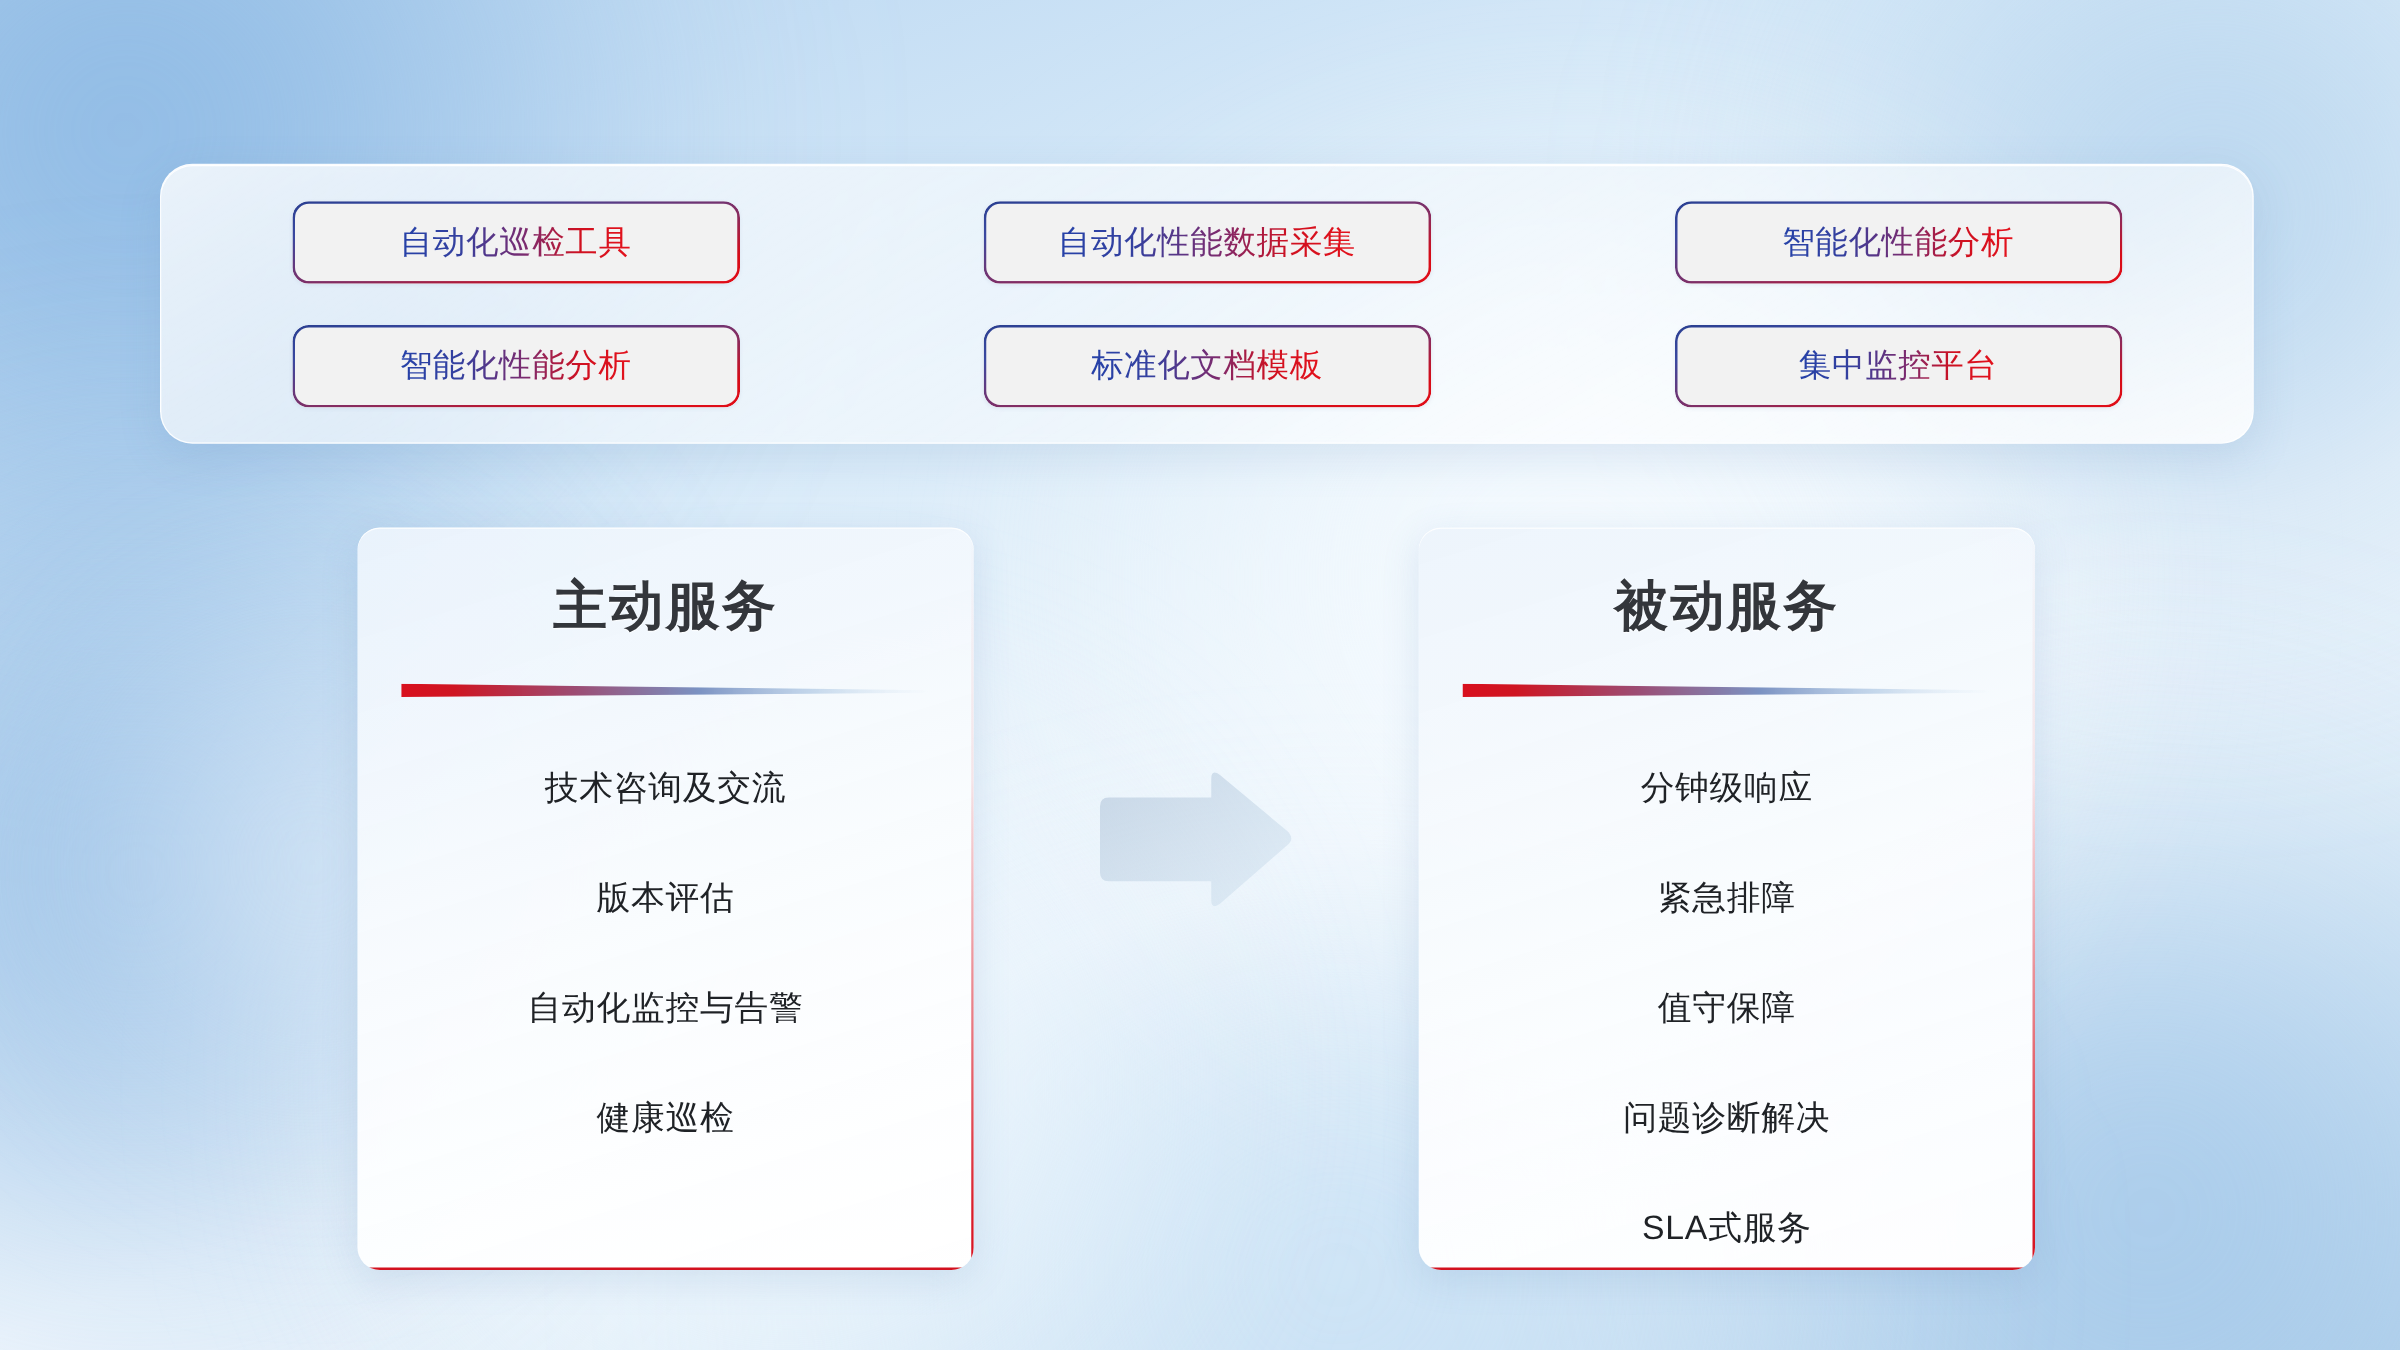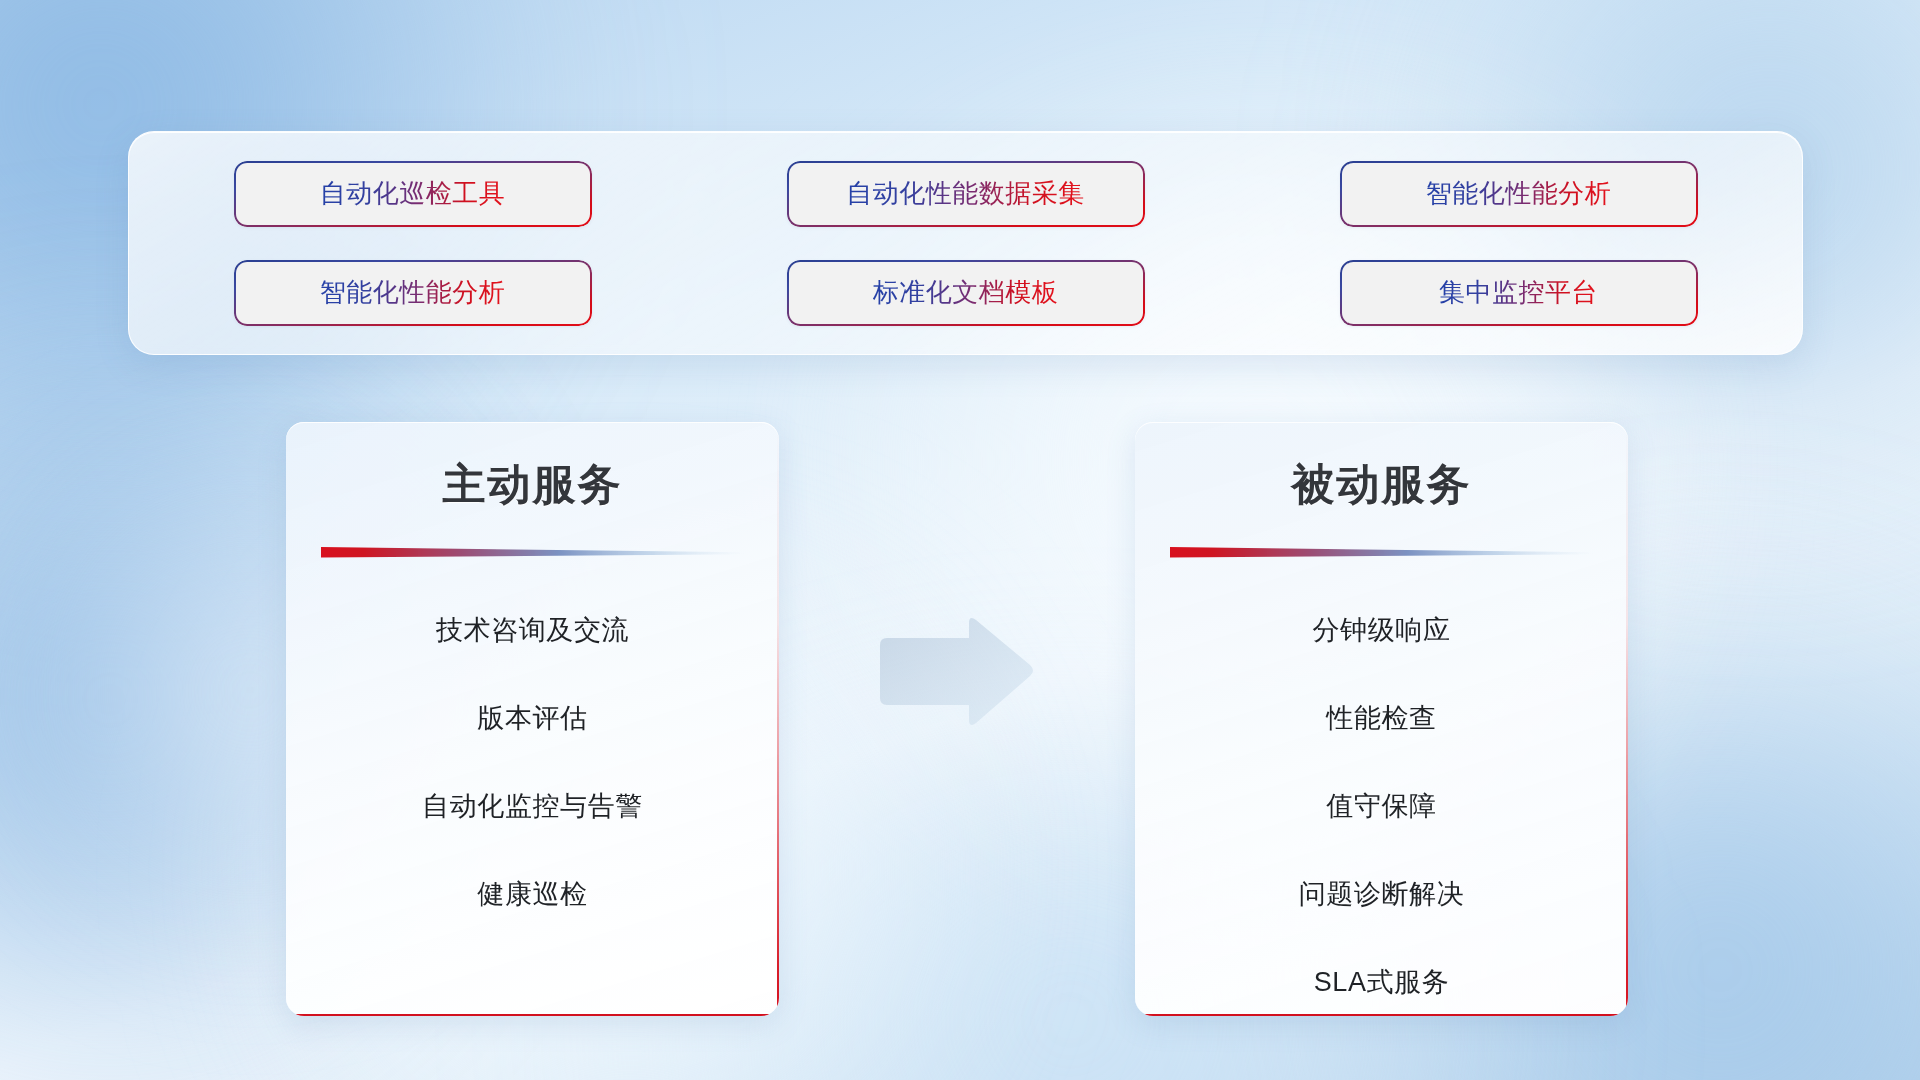--- a/index.html
+++ b/index.html
@@ -307,18 +307,18 @@
           <stop offset="0.78" stop-color="#9dbcdd" stop-opacity=".55"></stop>
           <stop offset="1" stop-color="#cddff0" stop-opacity="0"></stop>
         </linearGradient>
       </defs>
       <path d="M0,0 L424,5.2 L424,7.2 L0,10.6 Z" fill="url(#dividerGradR)"></path>
     </svg>
   </div>
 
   <div class="card-list">
     <div class="card-item">分钟级响应</div>
-    <div class="card-item">性能检查</div>
+    <div class="card-item">紧急排障</div>
     <div class="card-item">值守保障</div>
     <div class="card-item">问题诊断解决</div>
     <div class="card-item">SLA式服务</div>
   </div>
 </div>
 
 </body></html>

